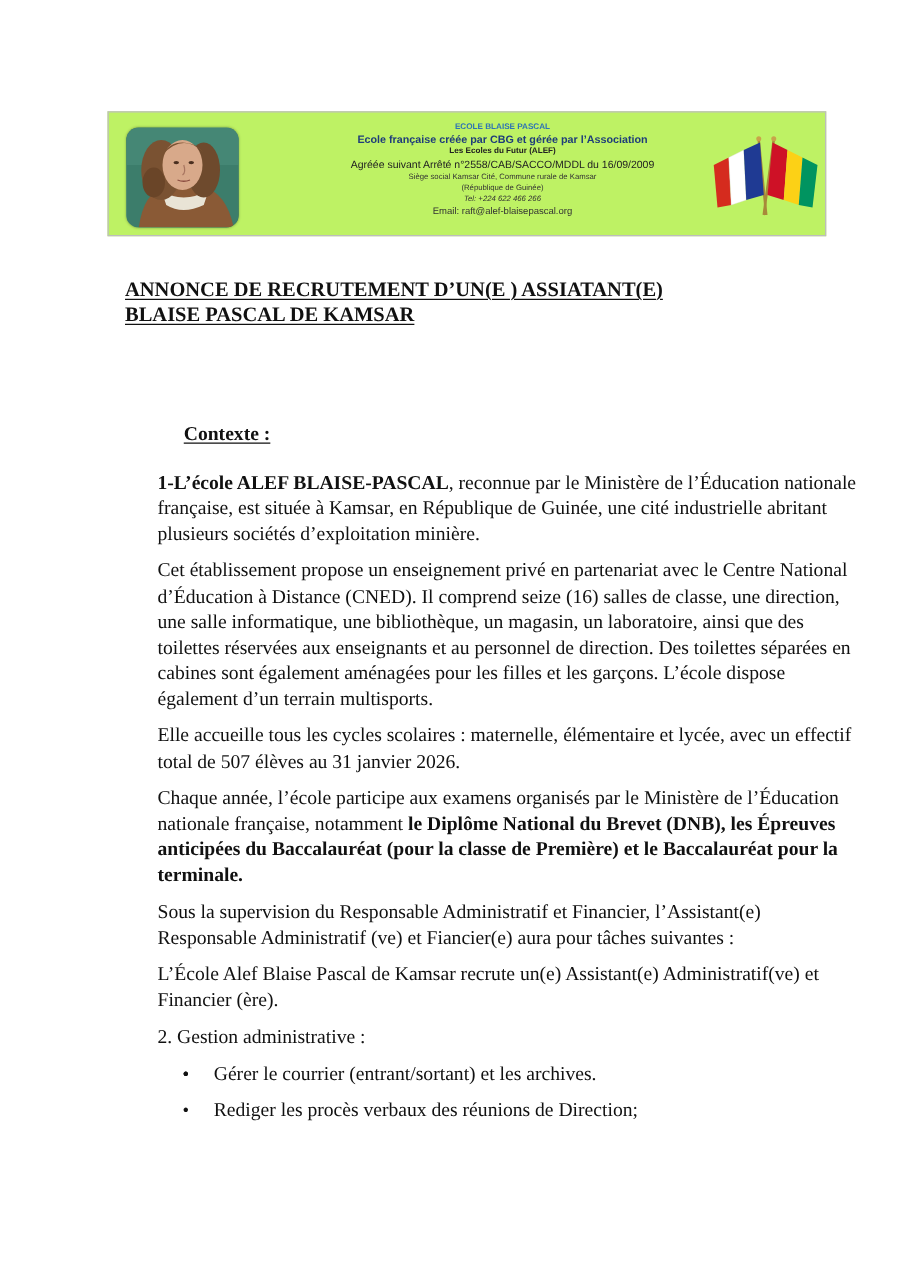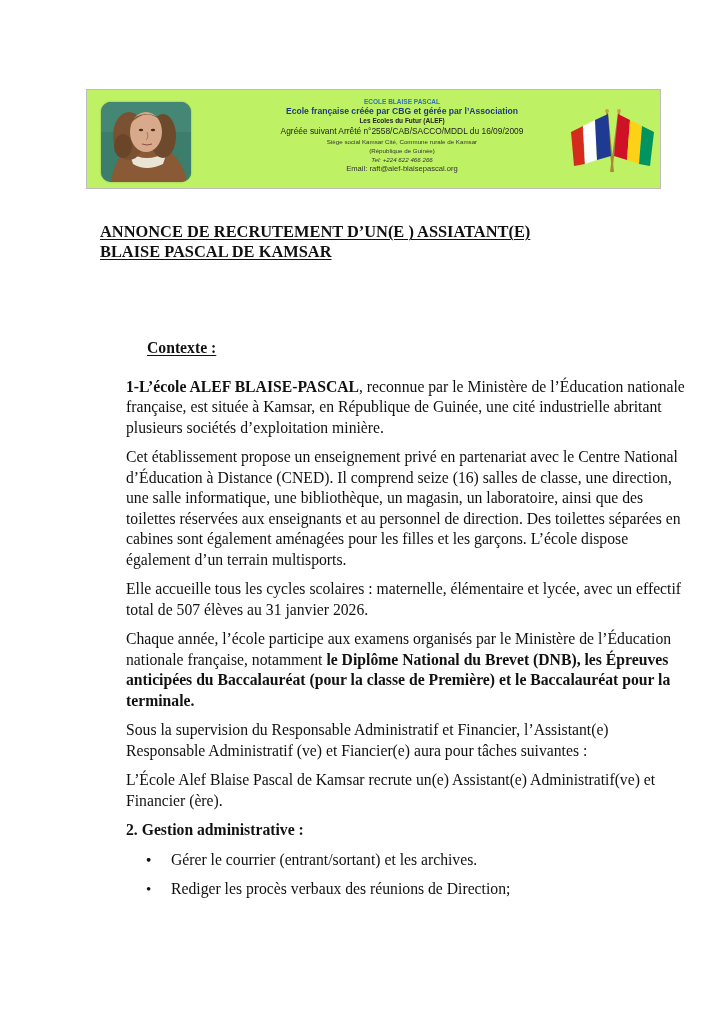--- a/index.html
+++ b/index.html
@@ -30,21 +30,21 @@
   .title {
     position: absolute; left: 100px; top: 222px; width: 530px;
     text-align: left; font-weight: bold; font-size: 16.4px; line-height: 20px;
     text-decoration: underline; text-decoration-thickness: 1px; text-underline-offset: 2px;
   }
 
   .content { position: absolute; left: 86px; top: 338px; width: 560px; font-size: 15.7px; line-height: 20.5px; margin-left: 40px; }
   .section-context { margin: 0 0 18px 21px; font-weight: bold; text-decoration: underline; text-underline-offset: 2px; }
   .content p { margin: 0 0 9px 0; }
   .b { font-weight: bold; }
-  .section-title { font-weight: bold; margin: 0 0 8px 0; }
+  .section-title { font-weight: normal; margin: 0 0 8px 0; }
   .bullets { list-style: none; margin: 0; padding: 0; }
   .bullets li { position: relative; padding-left: 45px; margin-bottom: 9px; line-height: 20.5px; }
   .bullet-dot { position: absolute; left: 20px; top: 0; font-size: 15px; }
 </style>
 </head>
 <body>
 
 <div class="letterhead">
   <div class="portrait">
     <svg viewBox="0 0 90 80" xmlns="http://www.w3.org/2000/svg">

